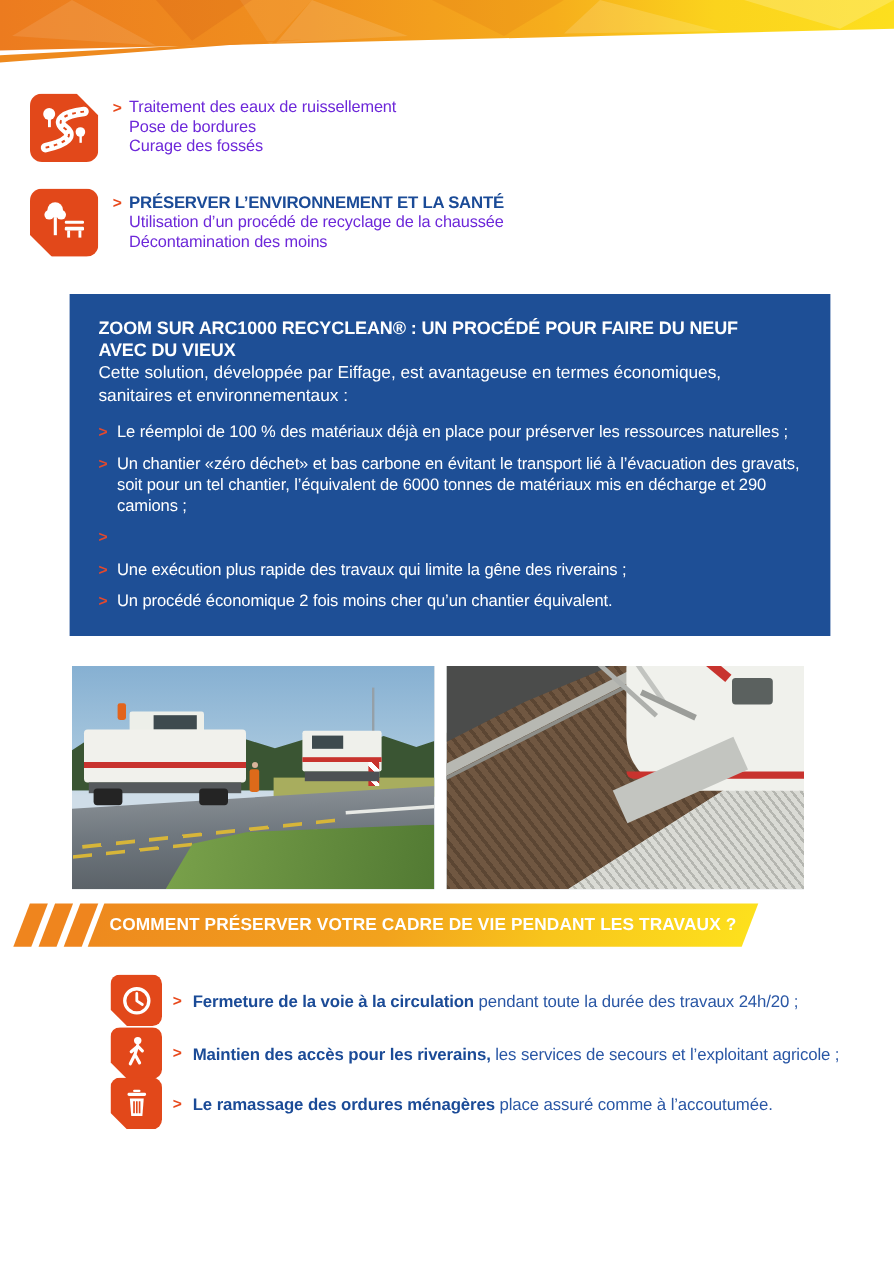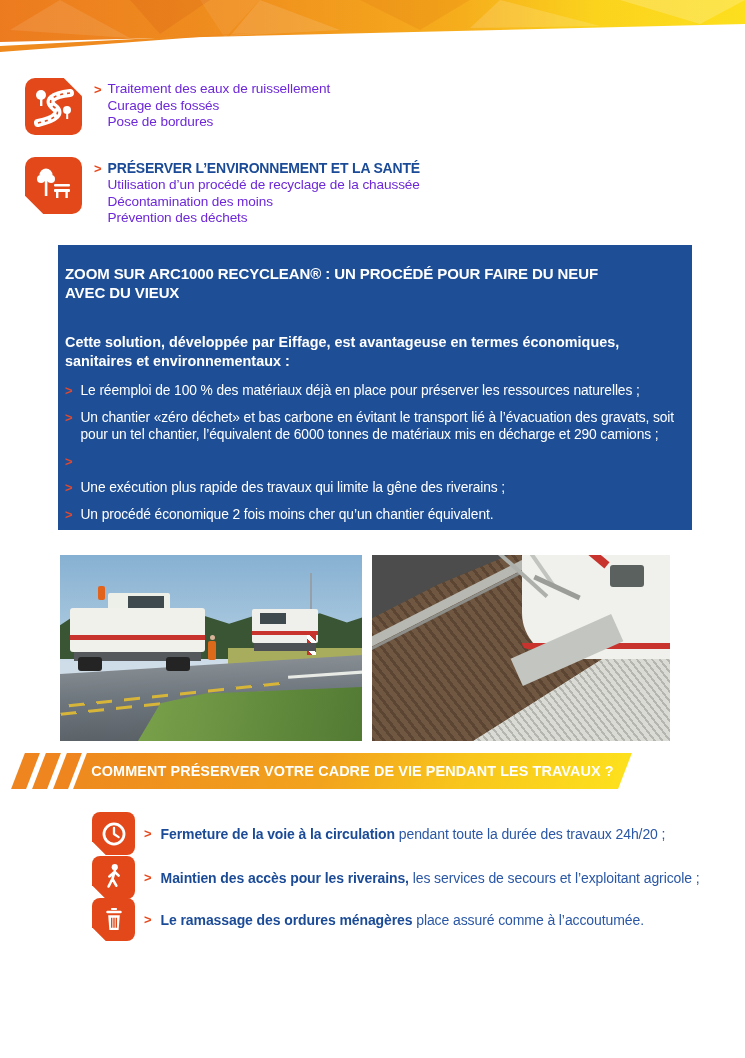--- a/index.html
+++ b/index.html
@@ -19,23 +19,23 @@
   
   .section{position:absolute;left:25px;display:flex;gap:12px;}
   #sec1{top:78px;} #sec2{top:157px;}
   .sec-row{display:flex;gap:6px;padding-top:3px;}
   .arrow{color:#e8491c;font-weight:bold;font-size:13px;line-height:17px;flex:none;}
   .sec-title{color:#1b4b97;font-weight:bold;font-size:14px;line-height:17px;letter-spacing:-0.2px;}
   .sec-item{color:#6d28d9;font-size:13.6px;line-height:16.5px;letter-spacing:-0.1px;}
 
   
   .zoom-box{position:absolute;left:58px;top:245px;width:634px;height:285px;background:#1e4f96;
-            box-sizing:border-box;padding:20px 7px;color:#fff;}
+            box-sizing:border-box;padding:20px 24px;color:#fff;}
   .zoom-title{font-weight:bold;font-size:15px;line-height:18.5px;max-width:545px;letter-spacing:-0.1px;}
-  .zoom-intro{font-weight:bold;font-size:14.4px;line-height:18.5px;max-width:580px;margin-top:31px;}
+  .zoom-intro{font-weight:normal;font-size:14.4px;line-height:18.5px;max-width:580px;}
   .zoom-bullets{margin-top:12px;display:flex;flex-direction:column;gap:9px;}
   .zb{display:flex;gap:8px;font-size:13.8px;line-height:17.5px;letter-spacing:-0.1px;}
   .zb .arrow{color:#e2492e;line-height:17.5px;}
 
   
   .photo{position:absolute;top:555px;height:186px;overflow:hidden;background:#bcc4c9;}
   #photo-left{left:60px;width:302px;}
   #photo-right{left:372px;width:298px;}
   .photo div{position:absolute;}
 
@@ -141,22 +141,22 @@
         <circle cx="9" cy="10" r="5" fill="#ffffff"></circle>
         <rect x="8" y="14" width="2.4" height="7" fill="#ffffff"></rect>
         <circle cx="35" cy="25" r="4" fill="#ffffff"></circle>
         <rect x="34.2" y="28" width="2" height="6" fill="#ffffff"></rect>
       </svg>
     </div>
     <div class="sec-row">
       <span class="arrow">&gt;</span>
       <div>
         <div class="sec-item">Traitement des eaux de ruissellement</div>
+        <div class="sec-item">Pose de bordures</div>
         <div class="sec-item">Curage des fossés</div>
-        <div class="sec-item">Pose de bordures</div>
       </div>
     </div>
   </div>
 
   <div class="section" id="sec2">
     <div class="icon-card icon-lg cut-bl">
       <svg width="44" height="44" viewBox="0 0 44 44">
         <circle cx="14" cy="11" r="6.5" fill="#ffffff"></circle>
         <circle cx="9" cy="15" r="4" fill="#ffffff"></circle>
         <circle cx="19" cy="15" r="4" fill="#ffffff"></circle>
@@ -166,21 +166,20 @@
         <rect x="24" y="28" width="2.4" height="6" fill="#ffffff"></rect>
         <rect x="33.4" y="28" width="2.4" height="6" fill="#ffffff"></rect>
       </svg>
     </div>
     <div class="sec-row">
       <span class="arrow">&gt;</span>
       <div>
         <div class="sec-title">PRÉSERVER L’ENVIRONNEMENT ET LA SANTÉ</div>
         <div class="sec-item">Utilisation d’un procédé de recyclage de la chaussée</div>
         <div class="sec-item">Décontamination des moins</div>
-        <div class="sec-item">Prévention des déchets</div>
       </div>
     </div>
   </div>
 
   <div class="zoom-box">
     <div class="zoom-title">ZOOM SUR ARC1000 RECYCLEAN® : UN PROCÉDÉ POUR FAIRE DU NEUF AVEC DU VIEUX</div>
     <div class="zoom-intro">Cette solution, développée par Eiffage, est avantageuse en termes économiques, sanitaires et environnementaux :</div>
     <div class="zoom-bullets">
       <div class="zb">
         <span class="arrow">&gt;</span>

